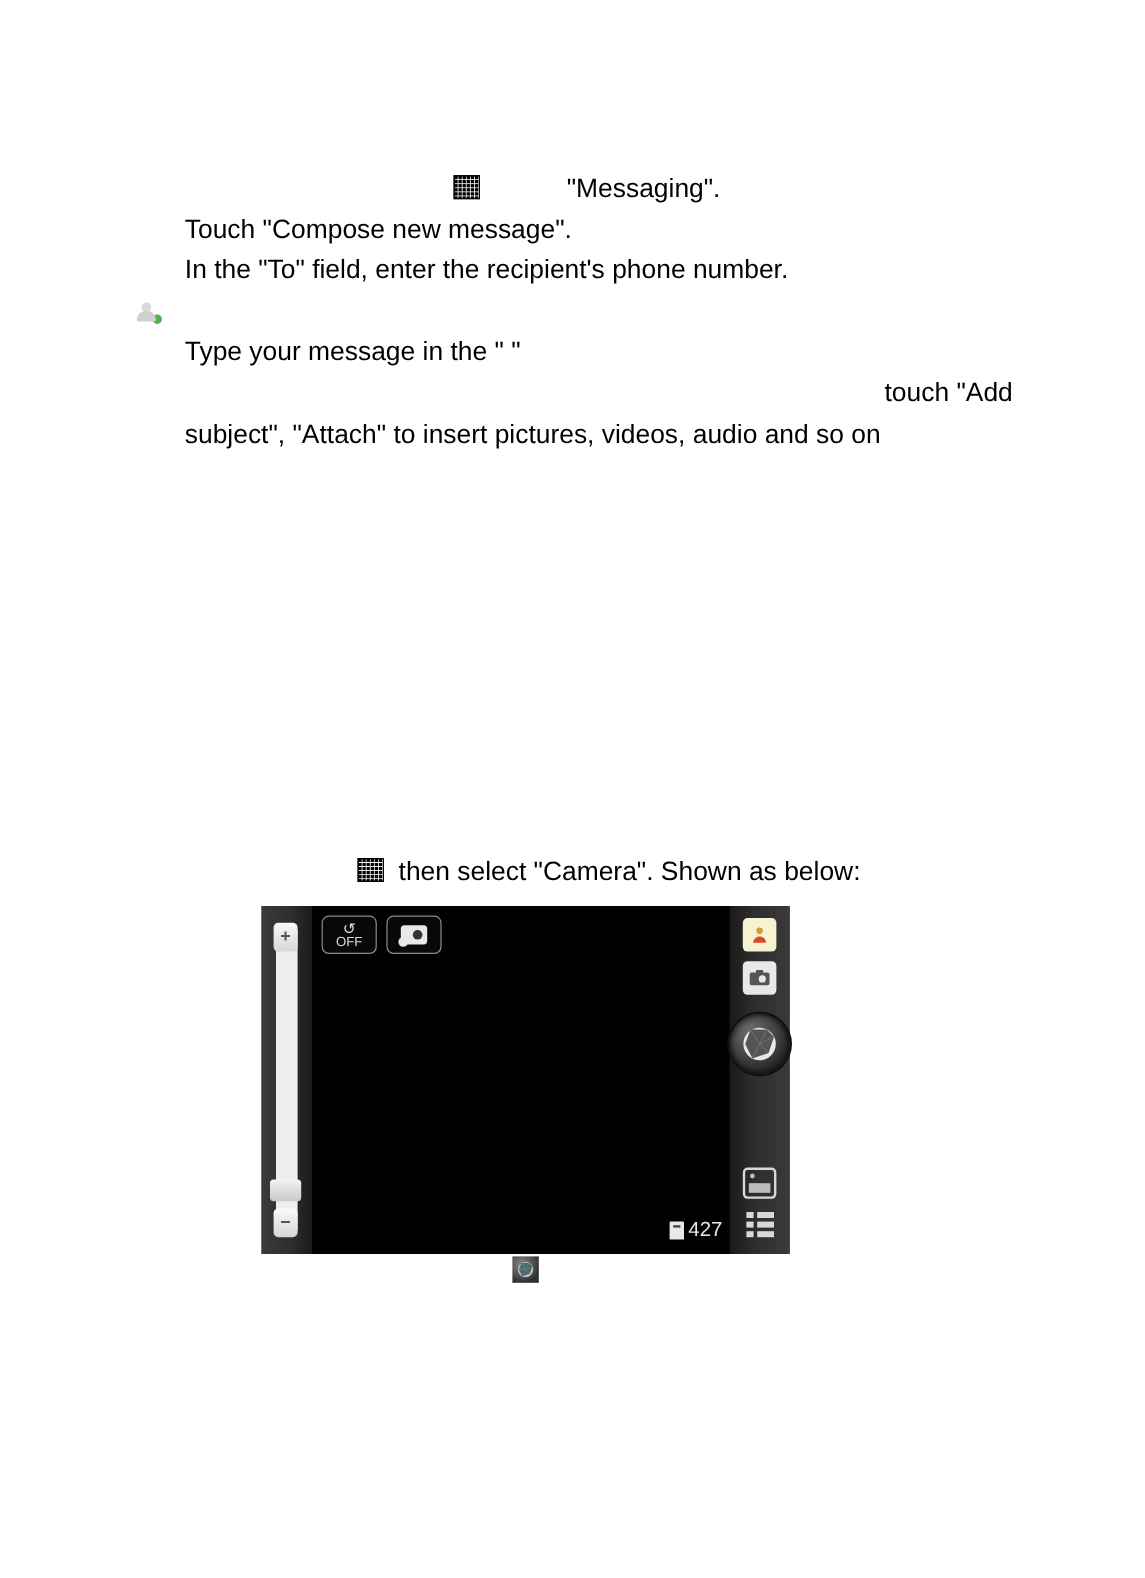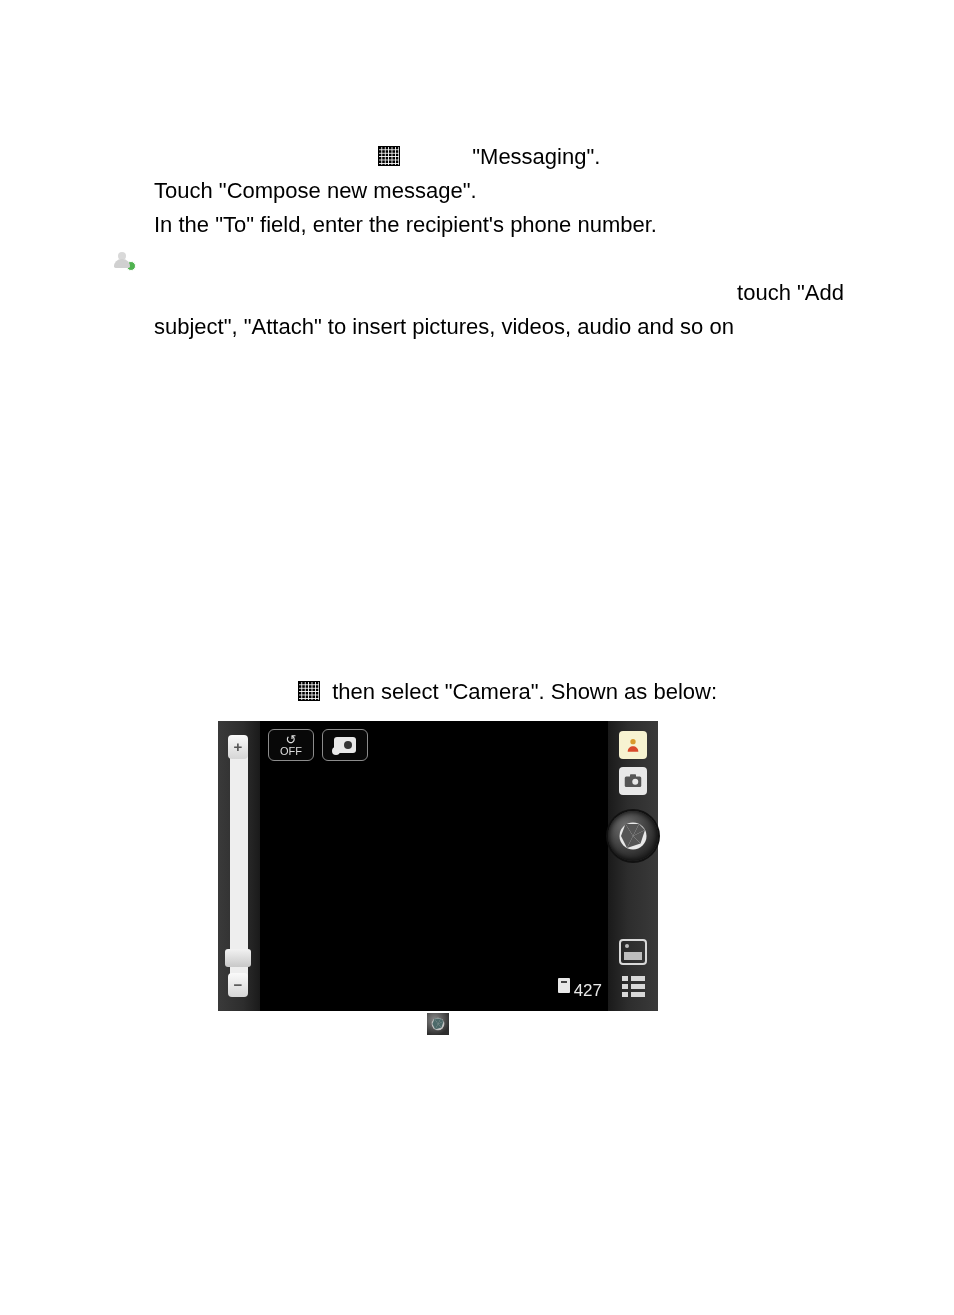--- a/index.html
+++ b/index.html
@@ -187,21 +187,21 @@
   background: #e8e8e8;
 }
 .counter {
   position: absolute;
   right: 6px;
   bottom: 6px;
   color: #e8e8e8;
   font-size: 17px;
   font-family: Arial;
   display: flex;
-  align-items: flex-start;
+  align-items: center;
   gap: 4px;
 }
 .sd-icon {
   width: 12px;
   height: 15px;
   background: #e8e8e8;
   border-radius: 1px;
   position: relative;
 }
 .sd-icon::before {
@@ -325,20 +325,23 @@
   </div>
 
   <div class="line indent">
     <span>In the "To" field, enter the recipient's phone number.</span>
   </div>
 
   <div class="line">
     <span class="contact-icon"><span class="dot"></span></span>
   </div>
 
+  <div class="line indent">
+    <span>Type your message in the "                                 "</span>
+  </div>
 
   <div class="line" style="text-align:right; padding-right:0;">
     <span>touch  "Add</span>
   </div>
 
   <div class="line" style="margin-left:36px;">
     <span>subject", "Attach" to insert pictures, videos, audio and so on</span>
   </div>
 
   <div class="gap-lg"></div>

